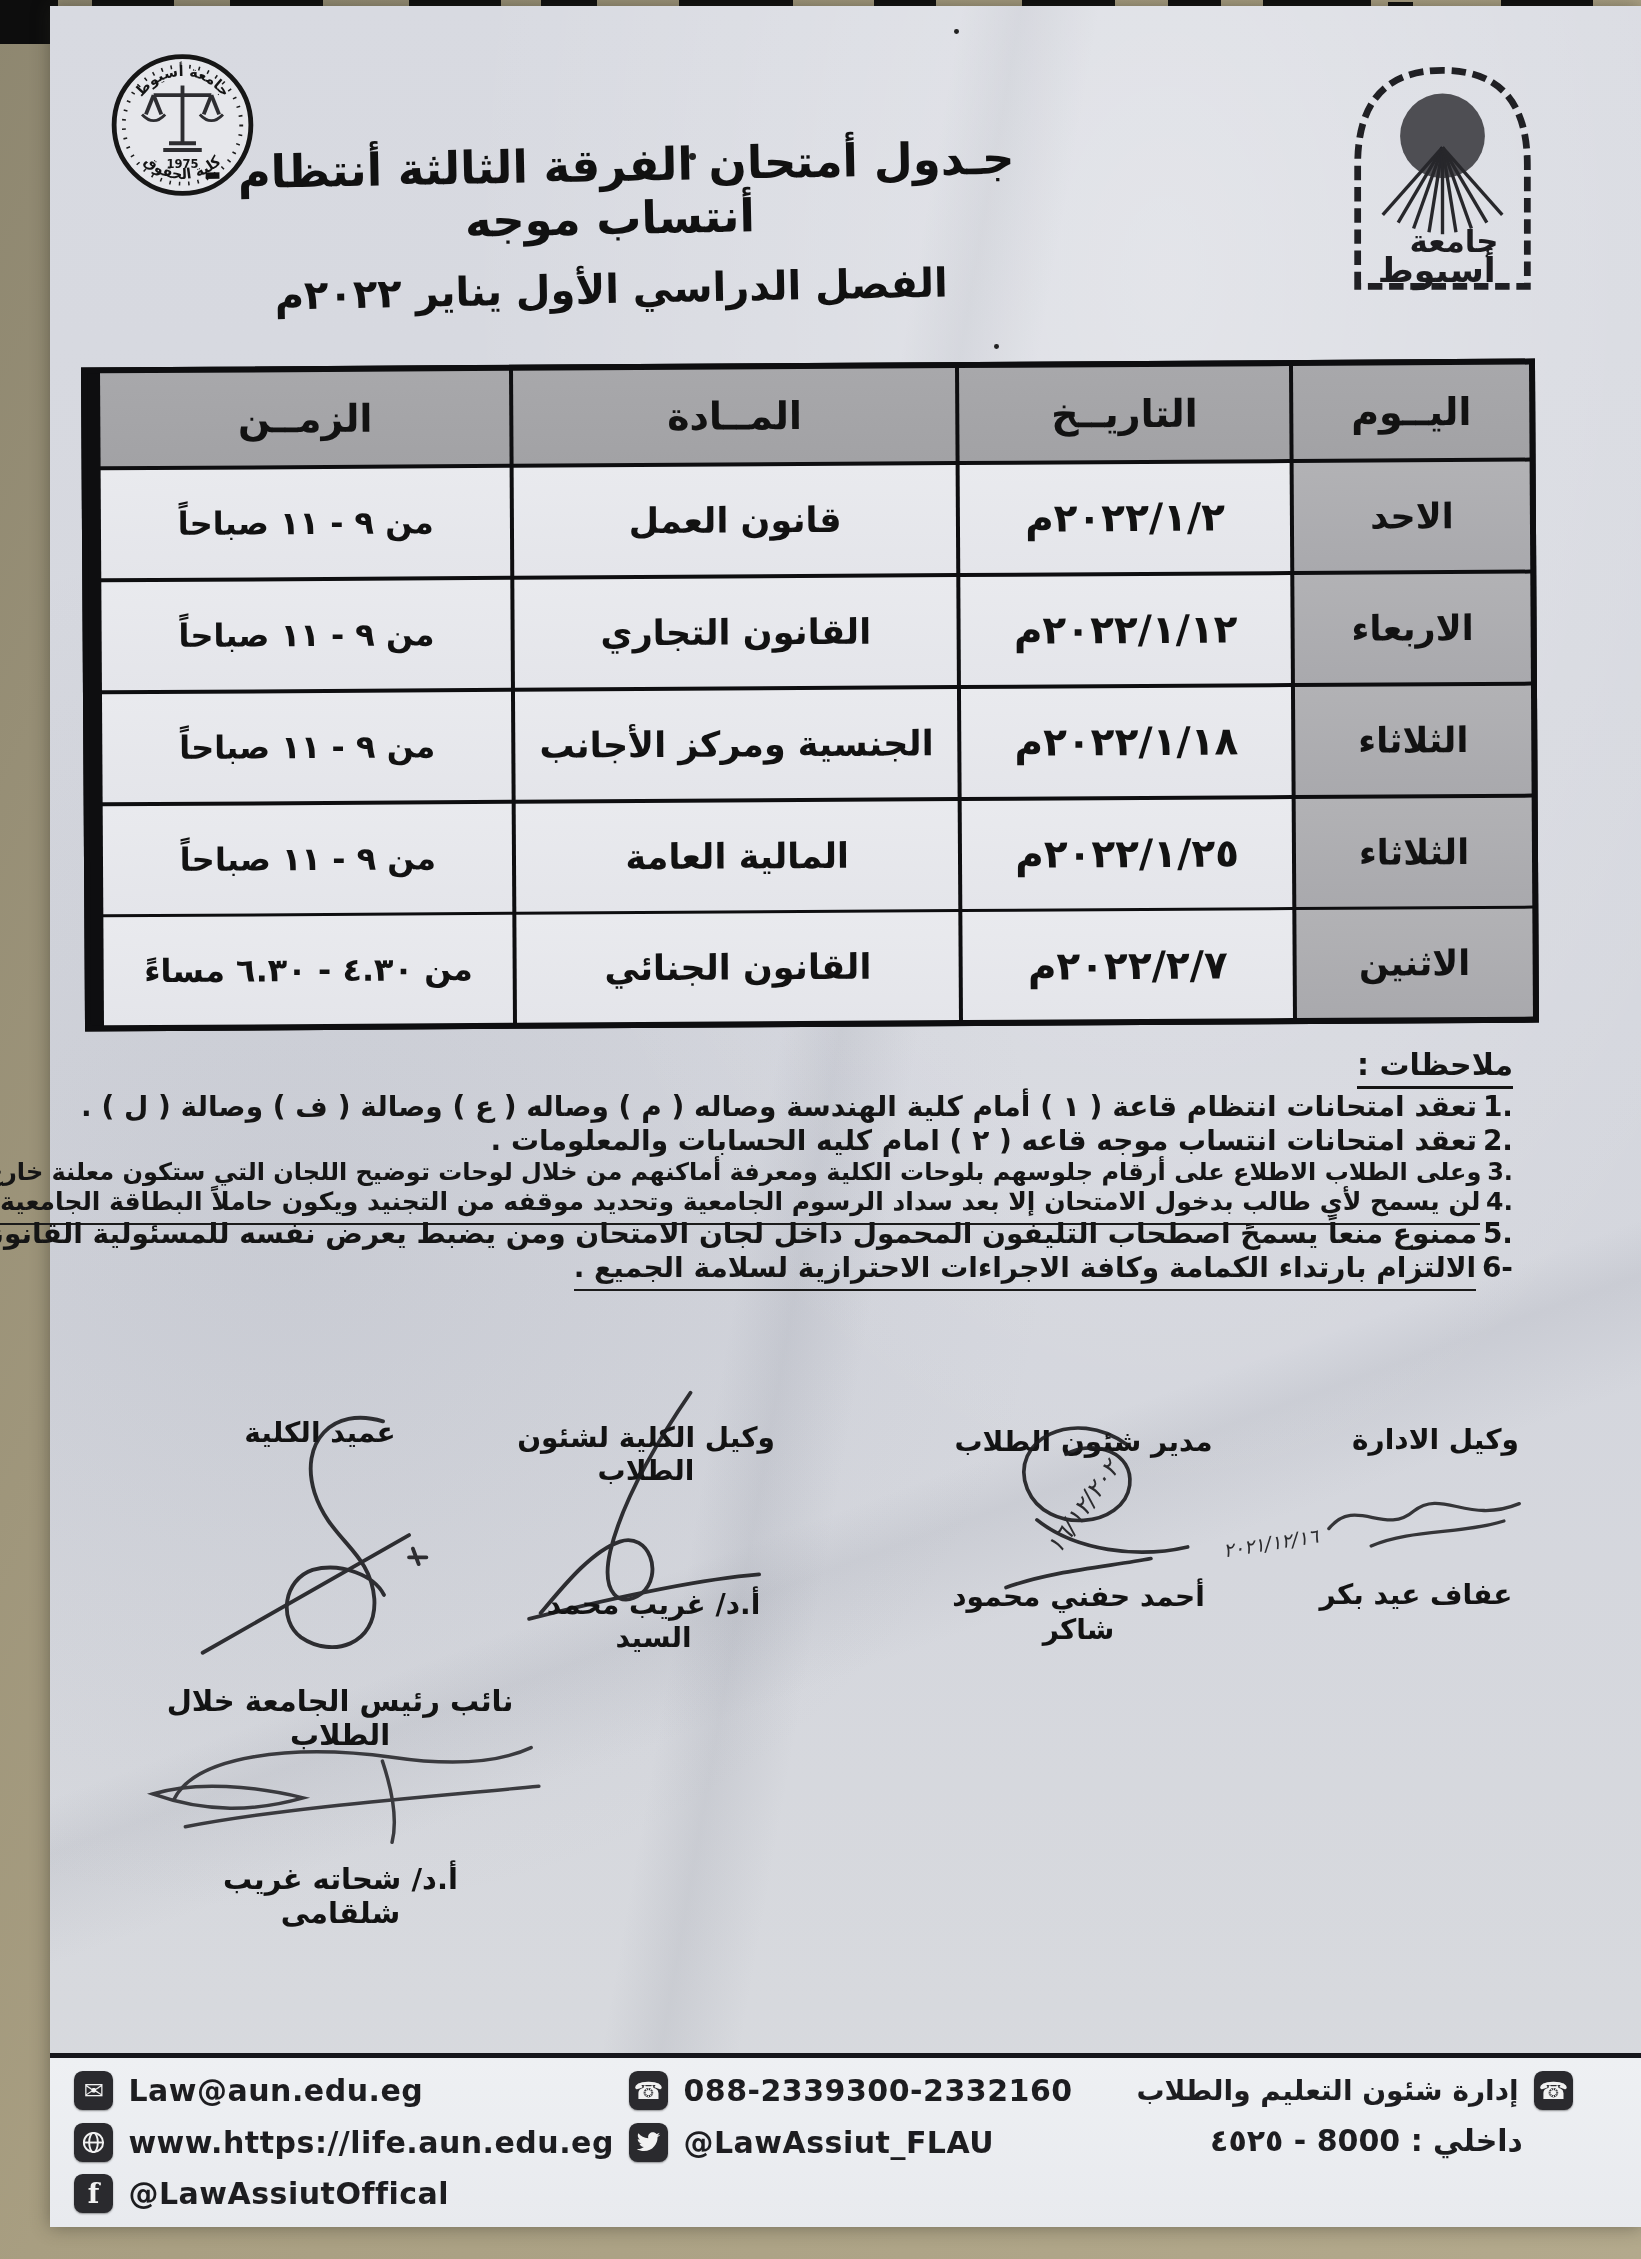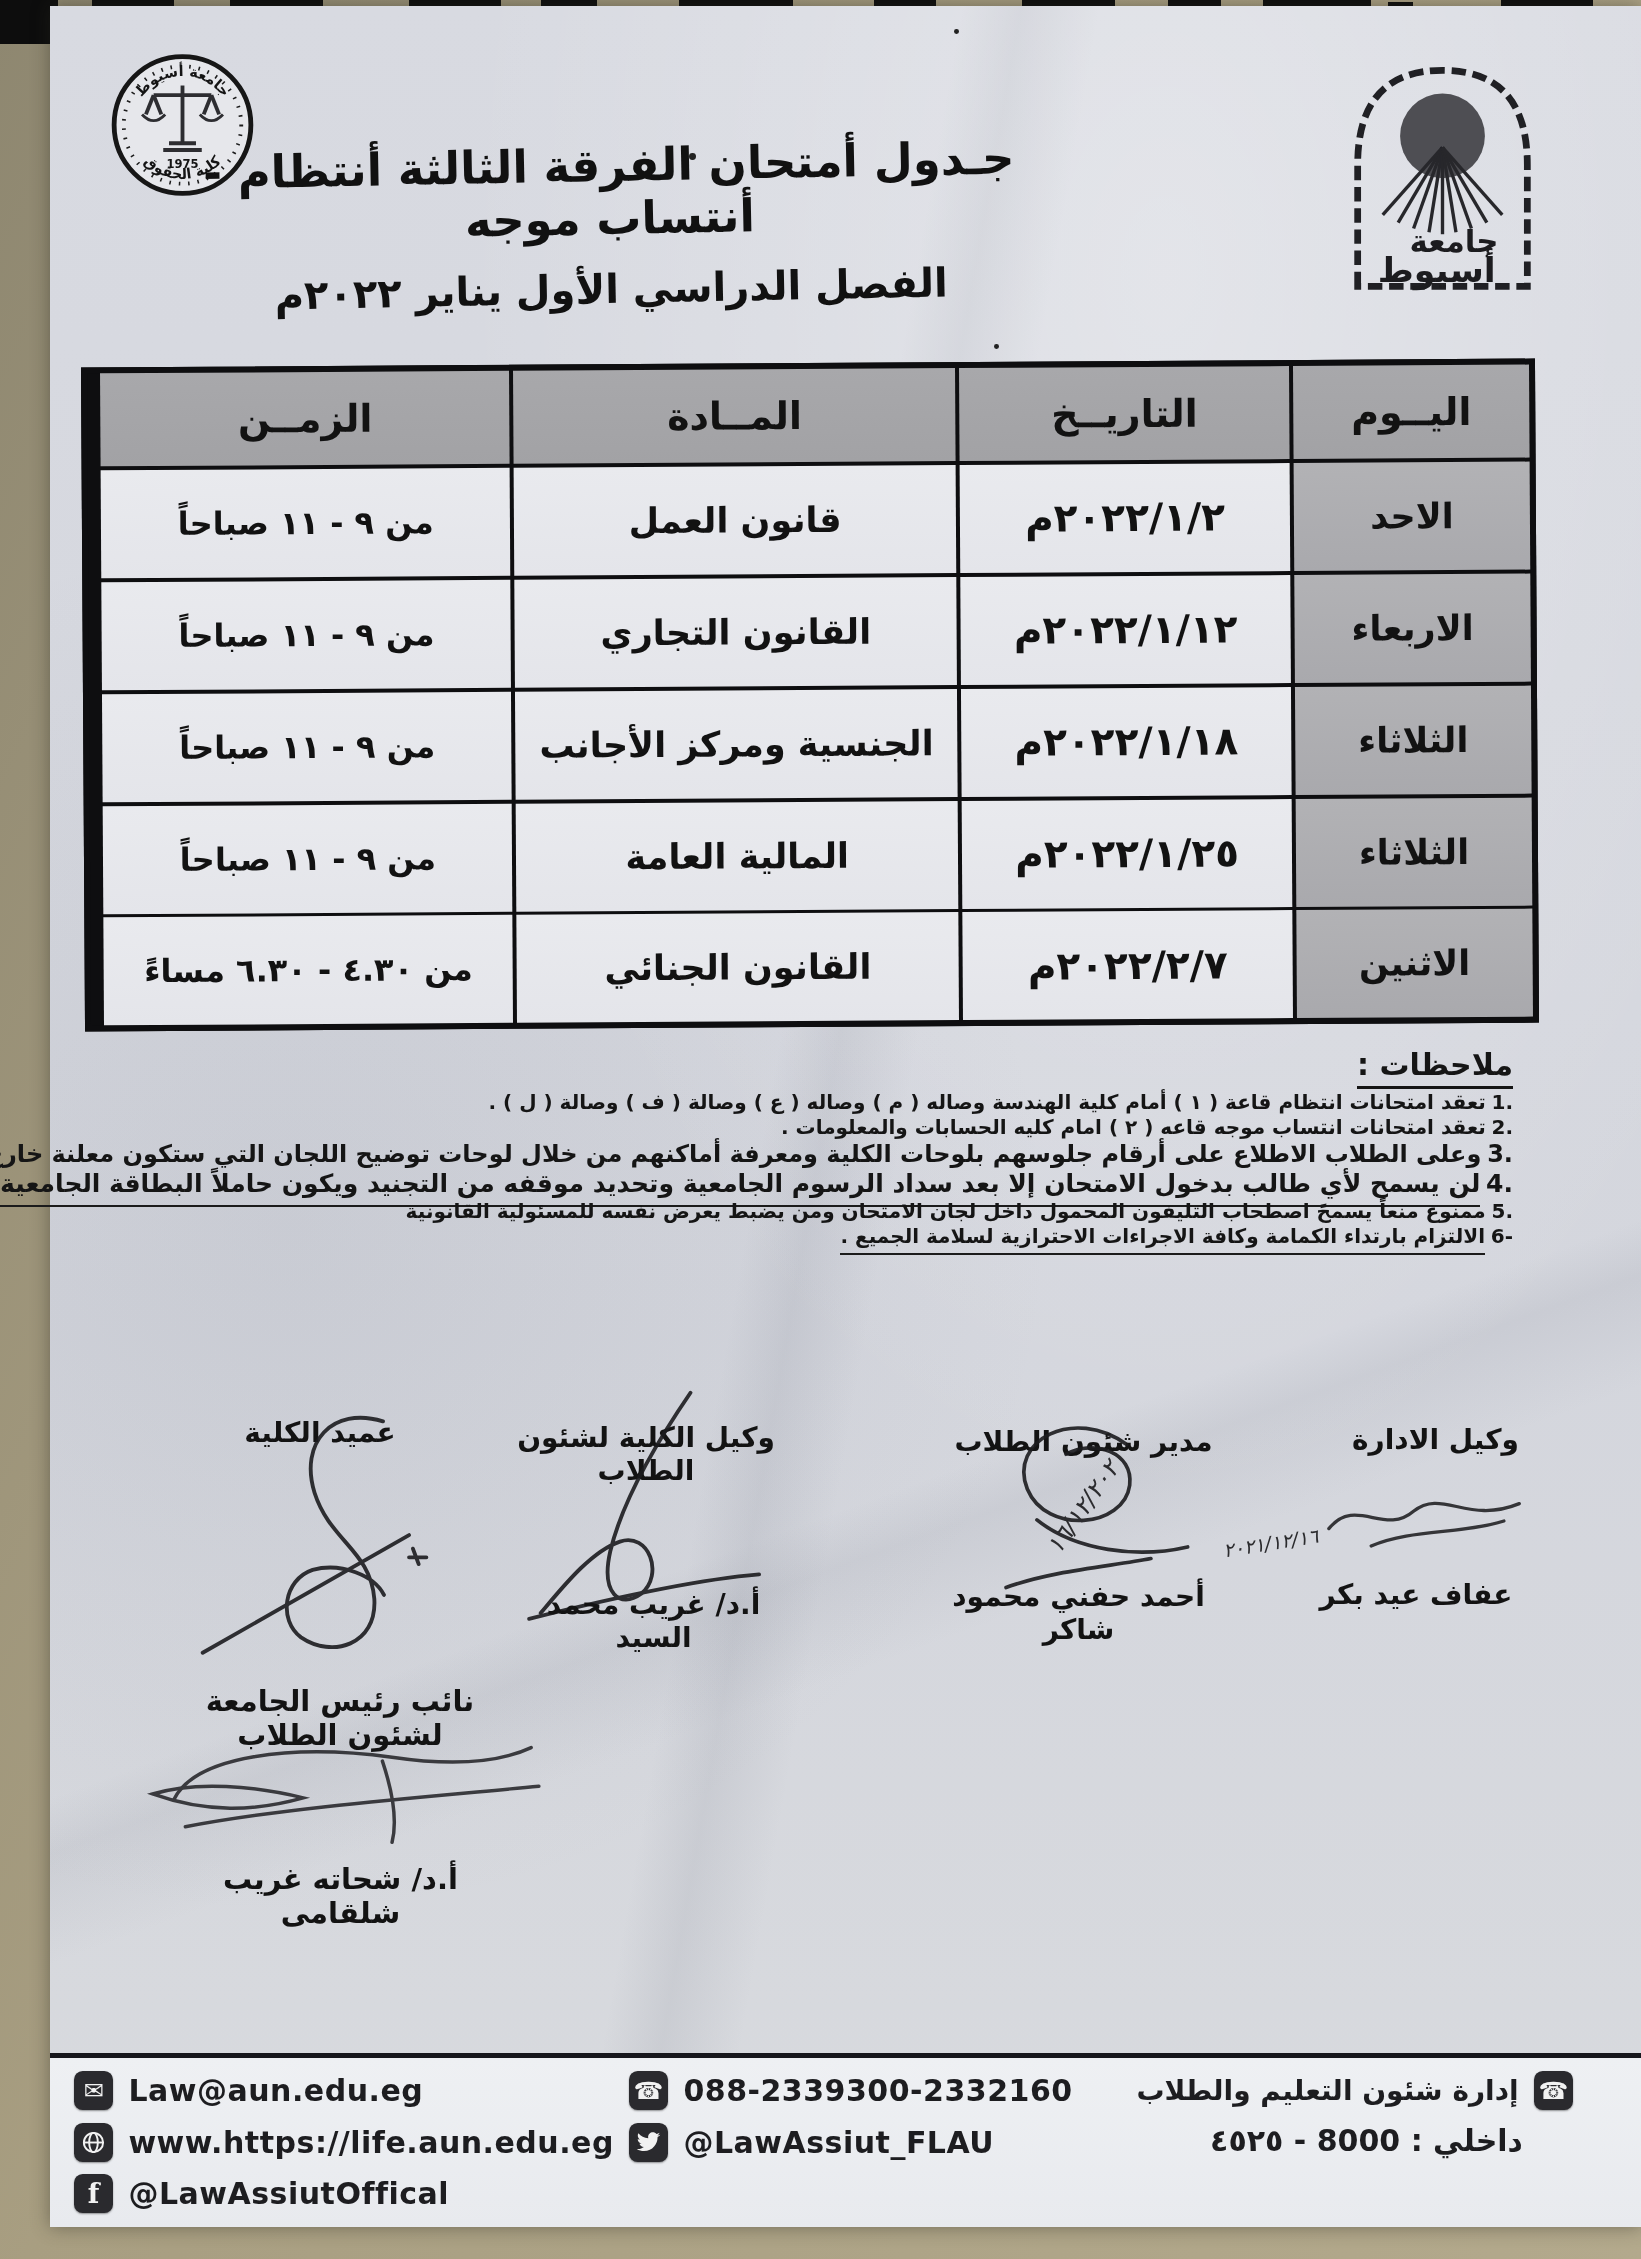--- a/index.html
+++ b/index.html
@@ -42,21 +42,21 @@
   .td.subject{font-size:35px;}
   .td.time{font-size:32px;}
 
   
   .notes{position:absolute;left:35px;right:128px;top:1041px;direction:rtl;
     display:flex;flex-direction:column;align-items:flex-start;gap:1px;color:#151515;}
   .notes-heading{font-size:30px;font-weight:bold;border-bottom:3.9px solid #151515;
     padding-bottom:3.9px;}
   .note-line{font-weight:bold;white-space:nowrap;}
   .note-line .note-num{display:inline-block;direction:ltr;margin-left:5.8px;}
-  .n1,.n2,.n5,.n6{font-size:20px;}
+  .n1,.n2,.n5,.n6{font-size:28px;}
   .n3{font-size:24px;}
   .n4{font-size:25px;}
   .n4 .note-text{border-bottom:2.9px solid #1b1b1b;padding-bottom:7.7px;}
   .n6 .note-text{border-bottom:2.9px solid #1b1b1b;padding-bottom:5.8px;}
 
   
   .sig-title{position:absolute;direction:rtl;text-align:center;font-size:28px;
     font-weight:bold;color:#131313;}
   .sig-name{position:absolute;direction:rtl;text-align:center;font-size:28px;
     font-weight:bold;color:#131313;}
@@ -227,21 +227,21 @@
 
   <div class="sig-title" style="left:164px;top:1410px;width:212px;">عميد الكلية</div>
   <svg class="sig-svg" style="left:135px;top:1398px;" width="261" height="270" viewBox="0 0 270 280">
     <g stroke="#1c1c1f" fill="none" stroke-width="4" stroke-linecap="round" opacity=".9">
       <path d="M205,18 C152,2 118,40 134,92 C150,142 192,152 196,202 C199,250 152,264 120,242 C96,224 102,182 132,172 C162,164 196,178 206,198"></path>
       <path d="M18,258 L232,136"></path>
       <path d="M236,150 l6,16 m-10,-7 h18"></path>
     </g>
   </svg>
 
-  <div class="sig-title" style="left:114px;top:1678px;width:352px;font-size:29px;">نائب رئيس الجامعة لشئون الطلاب</div>
+  <div class="sig-title" style="left:114px;top:1678px;width:352px;font-size:29px;">نائب رئيس الجامعة خلال الطلاب</div>
   <svg class="sig-svg" style="left:89px;top:1724px;" width="425" height="126" viewBox="0 0 440 130">
     <g stroke="#26262a" fill="none" stroke-width="3.6" stroke-linecap="round" opacity=".88">
       <path d="M36,72 C58,26 160,14 262,28 C330,38 376,32 406,18"></path>
       <path d="M252,32 C262,62 268,92 262,116"></path>
       <path d="M14,66 C60,52 120,58 170,70 C120,84 70,86 14,66 Z"></path>
       <path d="M48,100 C150,80 310,68 414,58"></path>
     </g>
   </svg>
   <div class="sig-name" style="left:124px;top:1856px;width:333px;font-size:29px;">أ.د/ شحاته غريب شلقامى</div>
 

